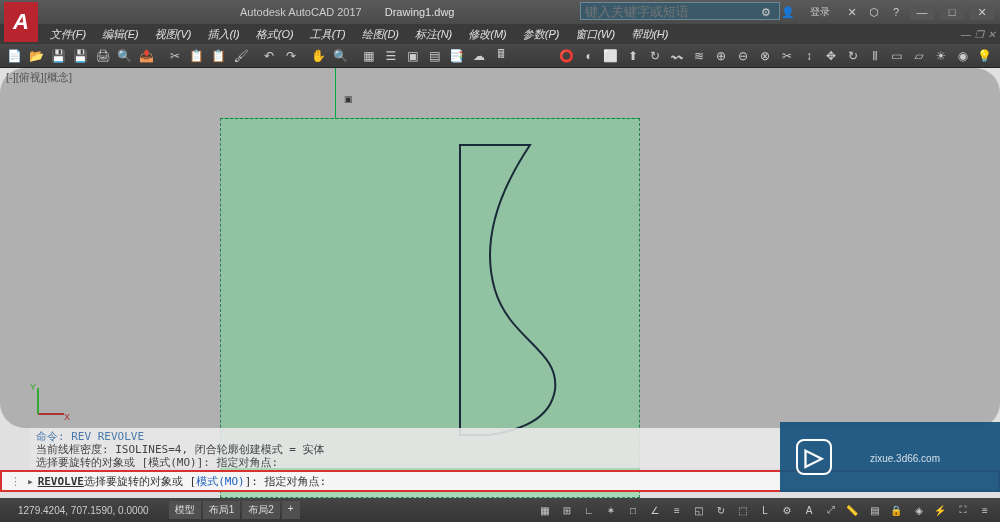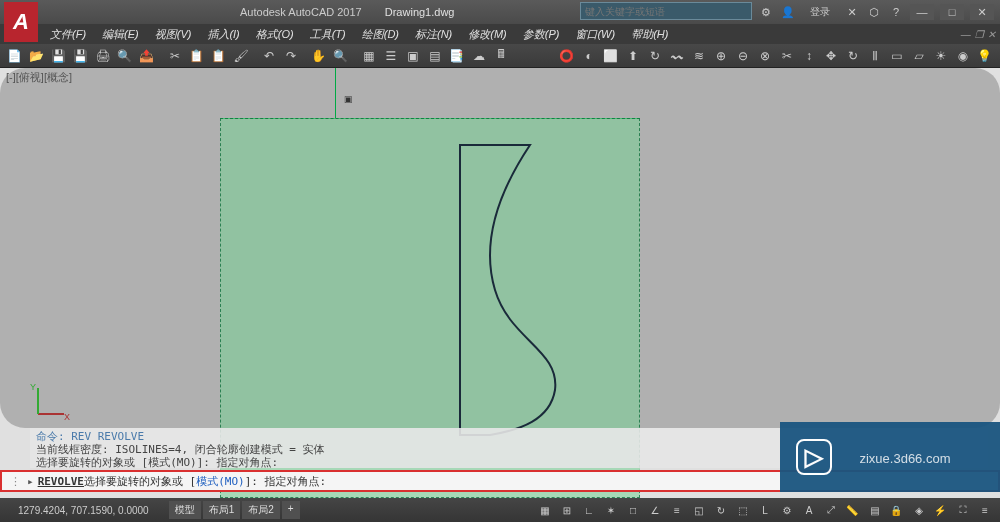--- a/index.html
+++ b/index.html
@@ -36,26 +36,26 @@
       z-index: 100;
       font-style: italic;
       font-family: Arial, sans-serif;
     }
     .title-text { margin-left: 240px; font-size: 11px; }
     .title-text .doc-name { margin-left: 20px; color: #e0e0e0; }
     .search-box {
       position: absolute;
       left: 580px;
       top: 2px;
-      width: 172px;
+      width: 200px;
       height: 18px;
       background: #3a5a6a;
       border: 1px solid #6a8a9a;
       color: #9ab;
-      font-size: 10px;
+      font-size: 13px;
       padding: 1px 4px;
     }
     .title-right {
       position: absolute;
       right: 6px;
       display: flex;
       align-items: center;
       gap: 6px;
     }
     .win-btn {
@@ -232,21 +232,21 @@
       background: #1a5580;
       color: white;
       display: flex;
       align-items: center;
       justify-content: center;
       flex-direction: column;
       font-size: 24px;
       font-weight: bold;
       opacity: 0.95;
     }
-    .watermark .url { font-size: 13px; font-weight: normal; opacity: 0.8; margin-top: 2px; }
+    .watermark .url { font-size: 10px; font-weight: normal; opacity: 0.8; margin-top: 2px; }
     .watermark .play { position: absolute; left: 16px; width: 36px; height: 36px; border: 2px solid white; border-radius: 8px; display: flex; align-items: center; justify-content: center; }
   </style>
 </head>
 <body>
 
 <div class="title-bar">
   <div class="app-logo">A</div>
   <div class="title-text">
     <span>Autodesk AutoCAD 2017</span>
     <span class="doc-name">Drawing1.dwg</span>

